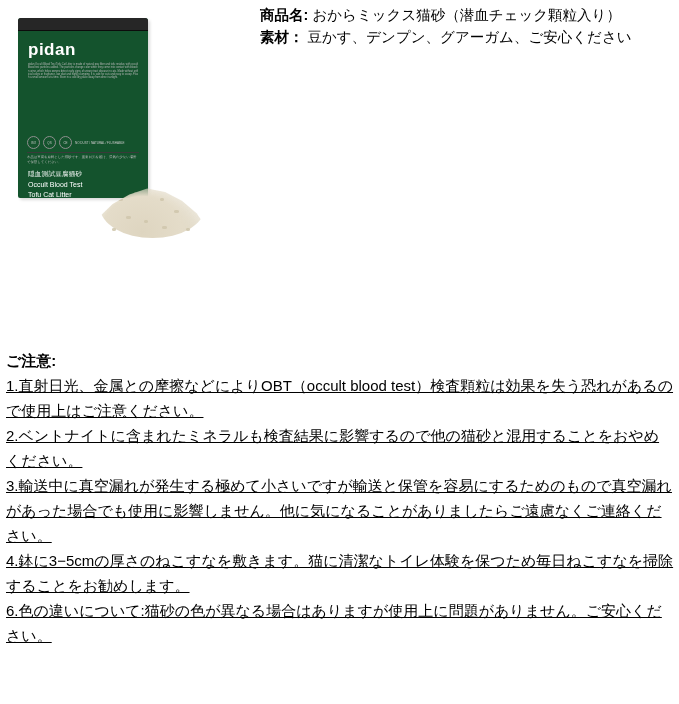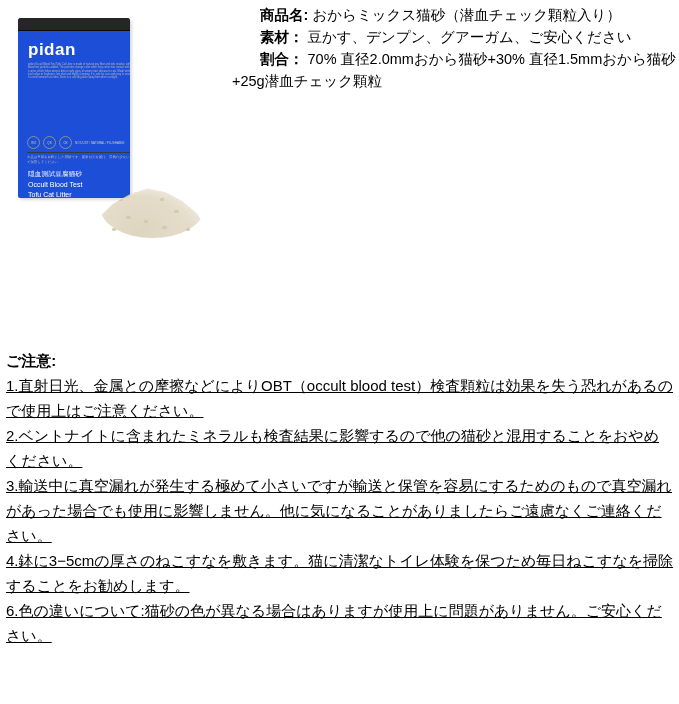--- a/index.html
+++ b/index.html
@@ -28,23 +28,23 @@
     left: 8px;
     top: 8px;
     width: 205px;
     height: 250px;
   }
 
   .bag {
     position: absolute;
     left: 10px;
     top: 10px;
-    width: 112px;
+    width: 130px;
     height: 180px;
-    background: #1d4ed8;
+    background: #14532d;
     border-radius: 3px 3px 2px 2px;
     box-shadow: 2px 2px 3px rgba(0,0,0,0.15);
     overflow: hidden;
   }
   .bag-top {
     position: absolute;
     left: 0;
     top: 0;
     width: 100%;
     height: 12px;
@@ -225,24 +225,20 @@
 
   <div class="spec-block">
     <div class="spec-row">
       <span class="spec-label">商品名:</span>
       <span>おからミックス猫砂（潜血チェック顆粒入り）</span>
     </div>
     <div class="spec-row">
       <span class="spec-label">素材：</span>
       <span>豆かす、デンプン、グアーガム、ご安心ください</span>
     </div>
-    <div class="spec-row">
-      <span class="spec-label">割合：</span>
-      <span>70% 直径2.0mmおから猫砂+30% 直径1.5mmおから猫砂+25g潜血チェック顆粒</span>
-    </div>
   </div>
 
   <div class="notice">
     <div class="notice-title">ご注意:</div>
     <div class="notice-item">1.直射日光、金属との摩擦などによりOBT（occult blood test）検査顆粒は効果を失う恐れがあるので使用上はご注意ください。</div>
     <div class="notice-item">2.ベントナイトに含まれたミネラルも検査結果に影響するので他の猫砂と混用することをおやめください。</div>
     <div class="notice-item">3.輸送中に真空漏れが発生する極めて小さいですが輸送と保管を容易にするためのもので真空漏れがあった場合でも使用に影響しません。他に気になることがありましたらご遠慮なくご連絡ください。</div>
     <div class="notice-item">4.鉢に3−5cmの厚さのねこすなを敷きます。猫に清潔なトイレ体験を保つため毎日ねこすなを掃除することをお勧めします。</div>
     <div class="notice-item">6.色の違いについて:猫砂の色が異なる場合はありますが使用上に問題がありません。ご安心ください。</div>
   </div>

